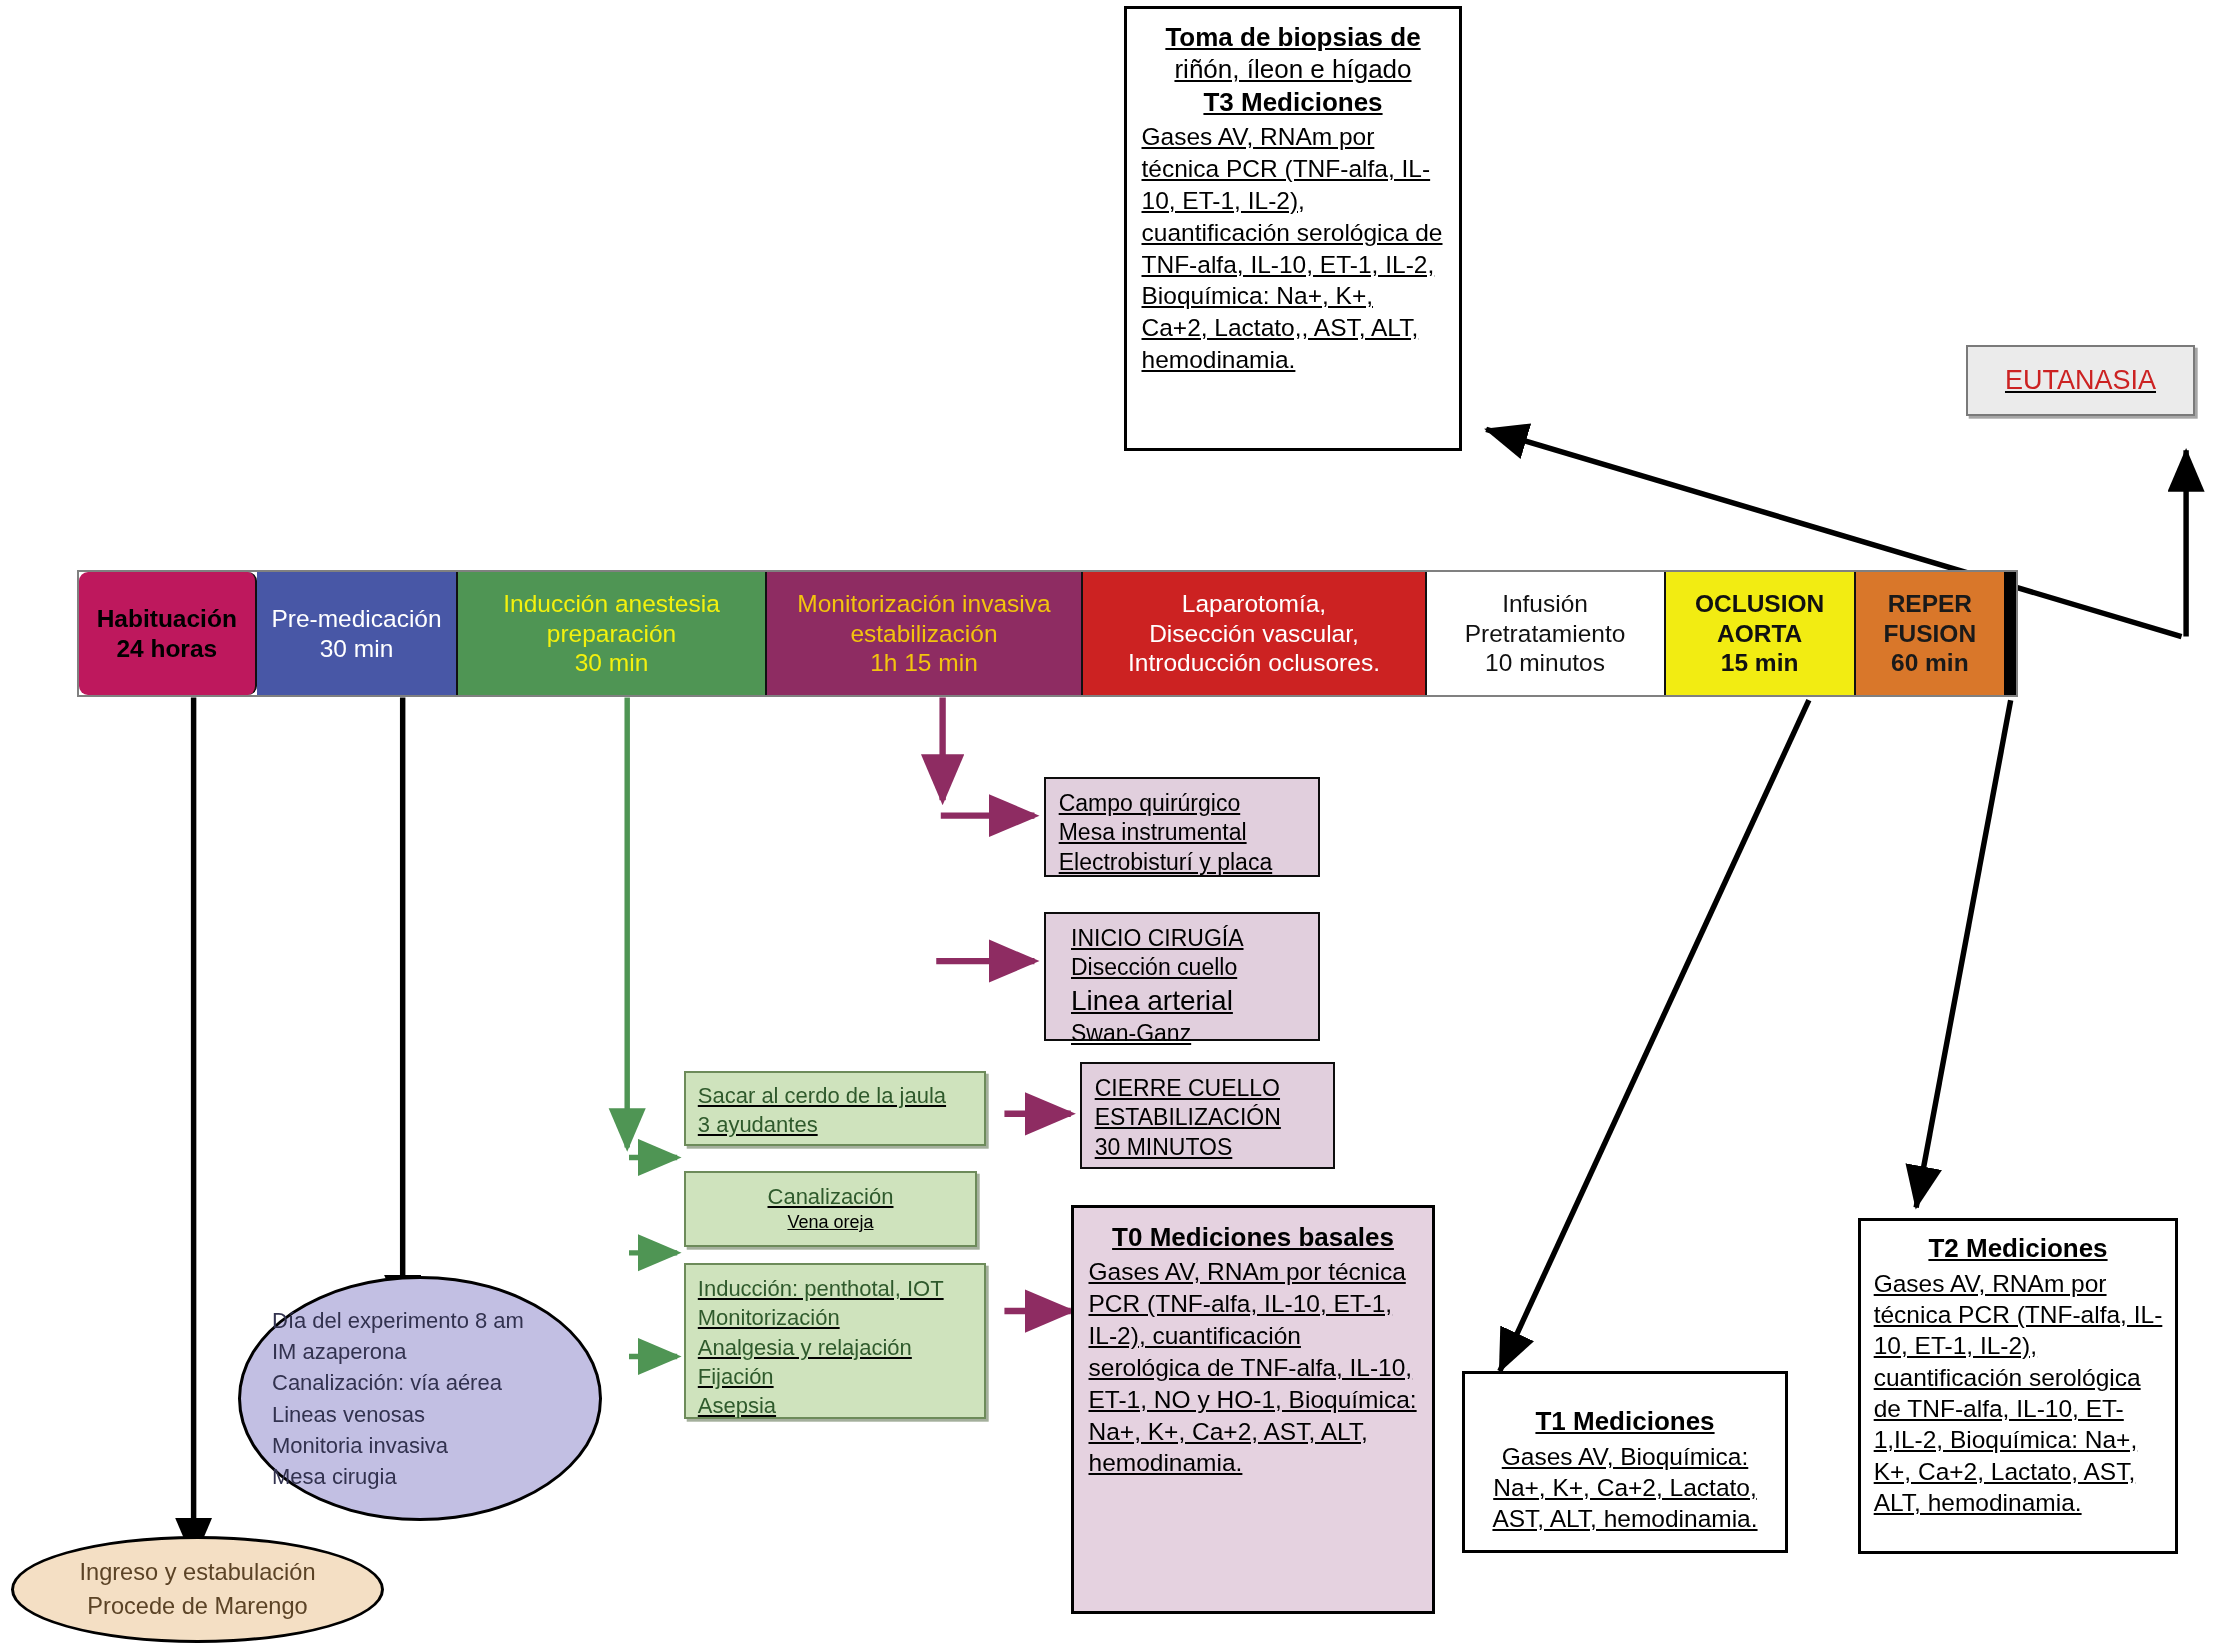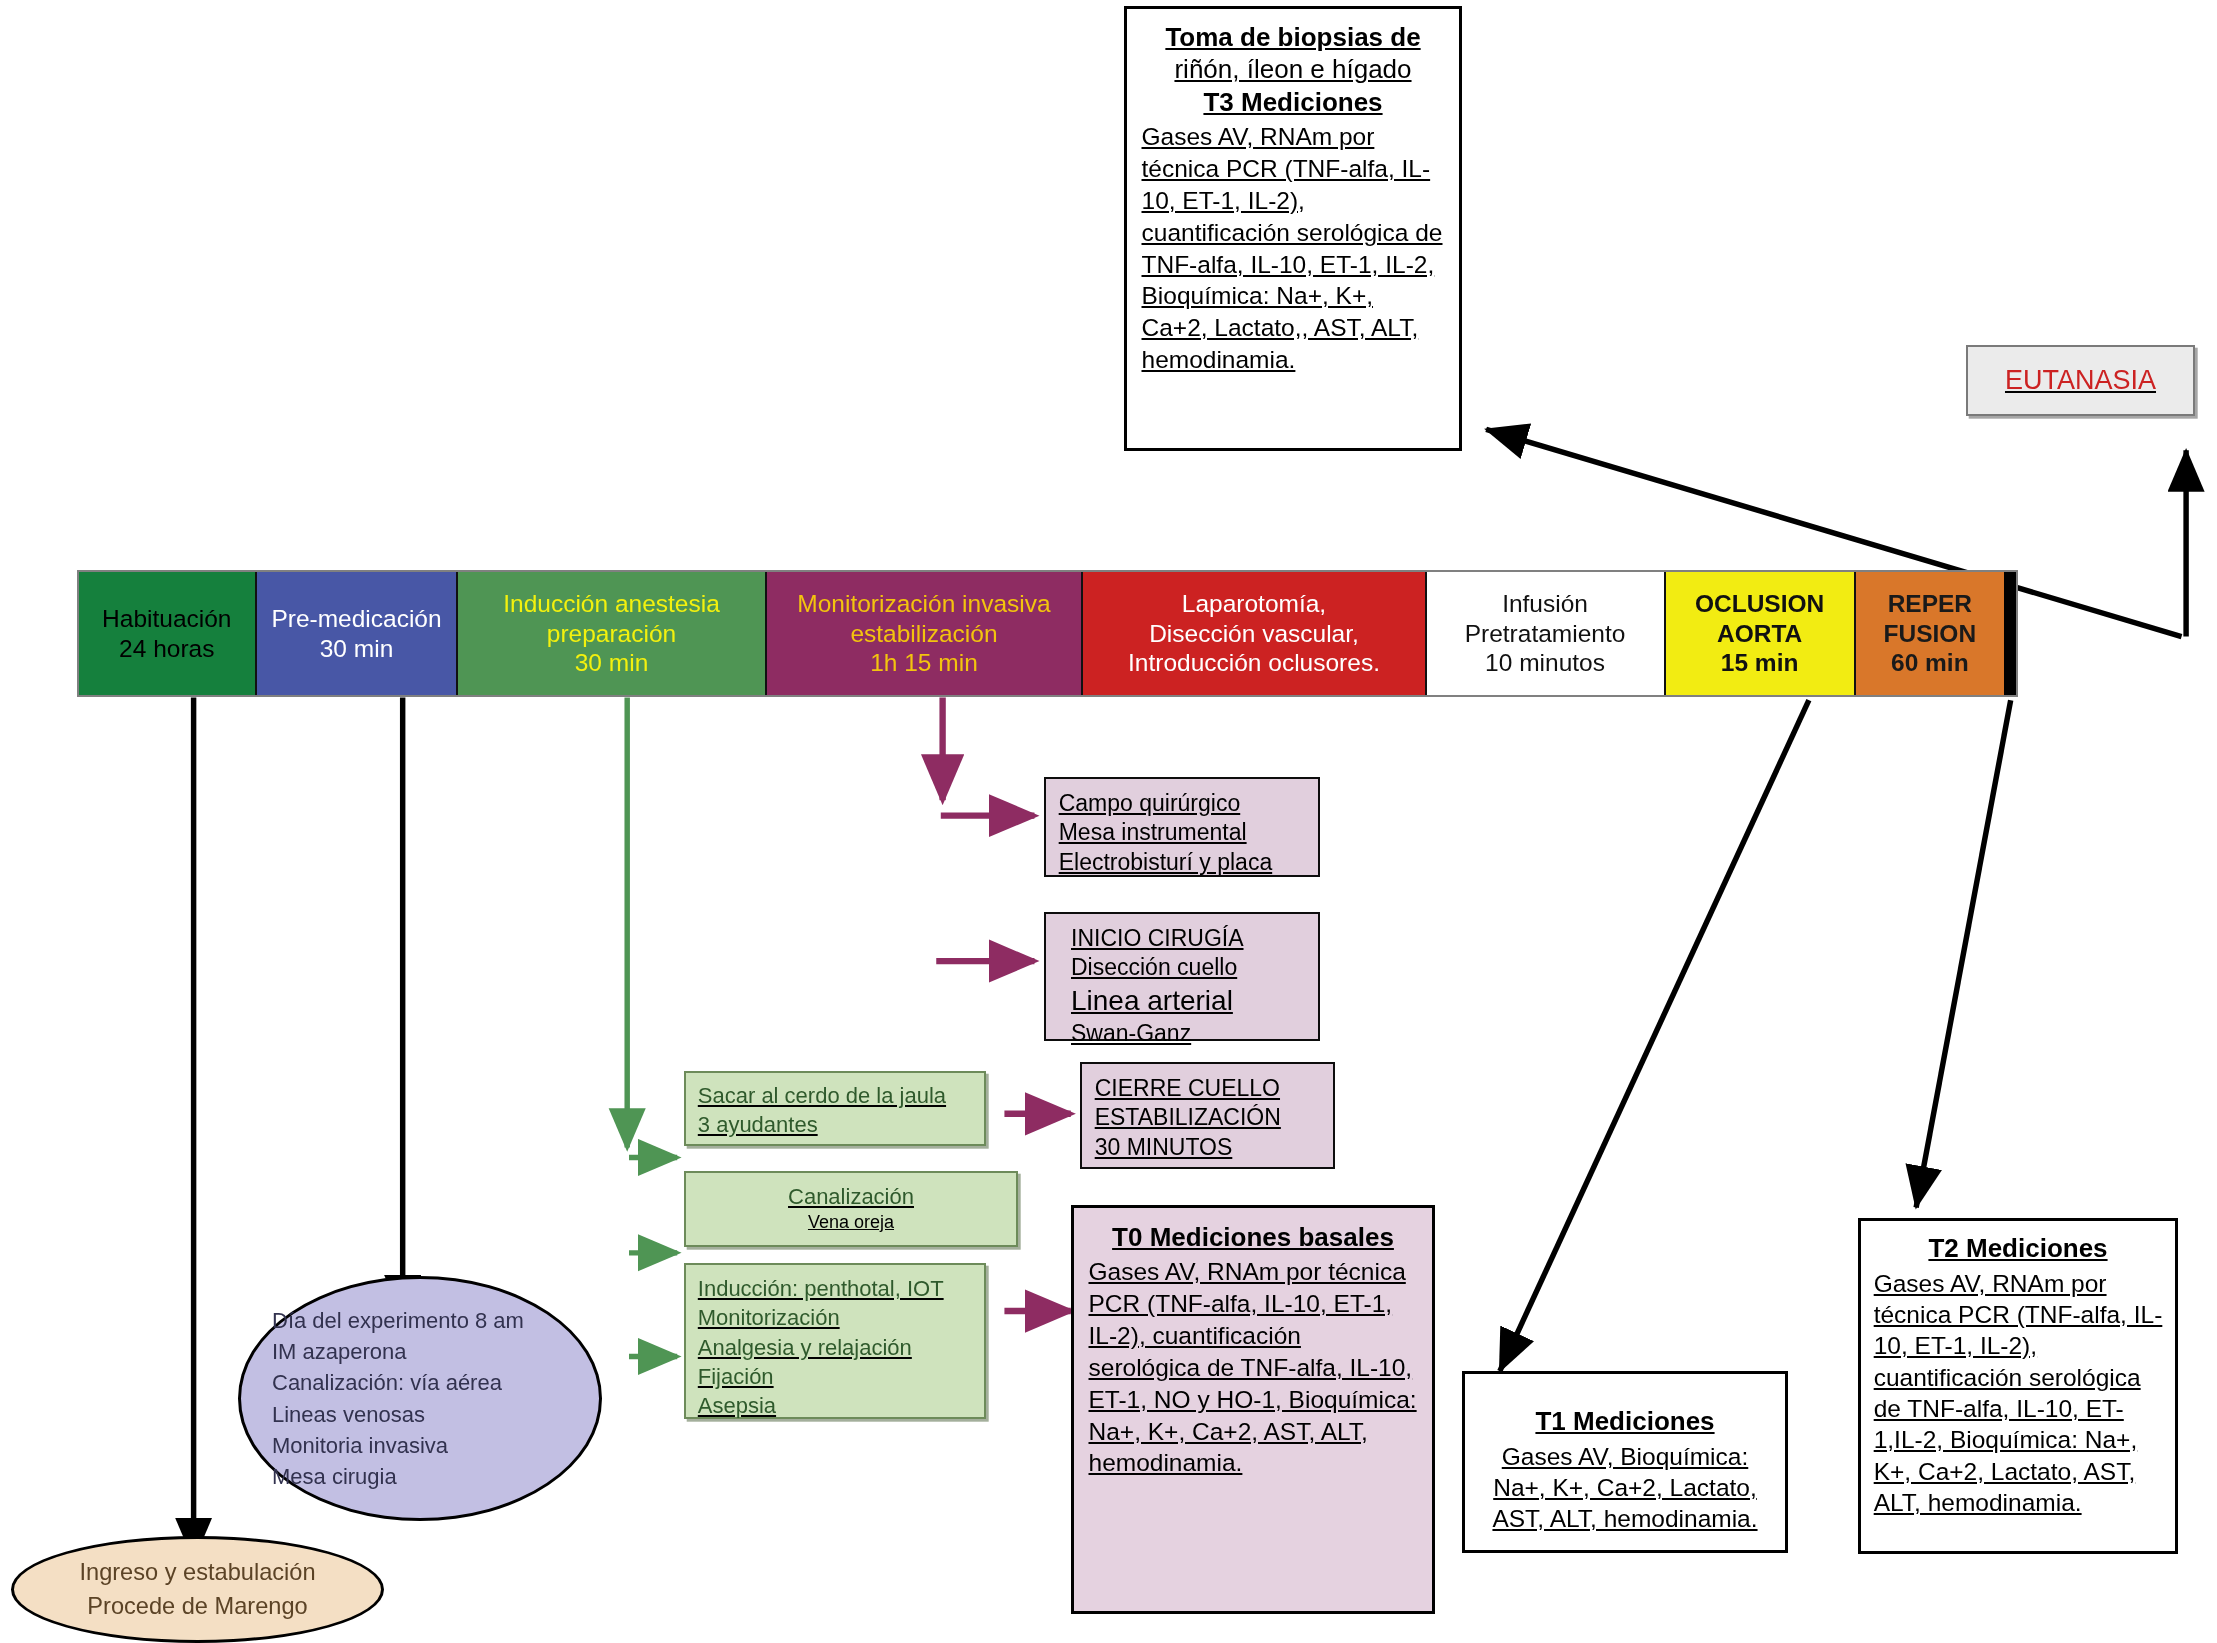--- a/index.html
+++ b/index.html
@@ -159,21 +159,21 @@
     <span class="bx-title" style="font-size:26px; line-height:1.24; font-weight:normal;">riñón, íleon e hígado</span>
     <span class="bx-title" style="font-size:26px; line-height:1.3; margin-bottom:1.8px;">T3 Mediciones</span>
     <span class="bx-body" style="font-size:24.5px; line-height:1.30; text-align:left;">Gases AV, RNAm por técnica PCR (TNF-alfa, IL-10, ET-1, IL-2), cuantificación serológica de TNF-alfa, IL-10, ET-1, IL-2, Bioquímica: Na+, K+, Ca+2, Lactato,, AST, ALT, hemodinamia.</span>
   </div>
 
   <div class="box box-gray" style="left:1966px; top:345px; width:229px; height:71px; display:flex; align-items:center; justify-content:center;">
     <span style="font-size:27px; color:#cc2222; font-weight:normal;">EUTANASIA</span>
   </div>
 
   <div class="timeline">
-    <div class="tl-seg" style="width:182px; background:#15803d; color:#000000; font-weight:normal; font-size:24.5px;">
+    <div class="tl-seg" style="width:182px; background:#be185d; color:#000000; font-weight:bold; font-size:24.5px;border-radius:9px;">
       <span class="tl-line">Habituación</span>
       <span class="tl-line">24 horas</span>
     </div>
     <div class="tl-seg" style="width:207px; background:#4857a6; color:#ffffff; font-size:24.5px;">
       <span class="tl-line">Pre-medicación</span>
       <span class="tl-line">30 min</span>
     </div>
     <div class="tl-seg" style="width:316px; background:#4f9554; color:#f3f10e; font-size:24.5px;">
       <span class="tl-line">Inducción anestesia</span>
       <span class="tl-line">preparación</span>
@@ -223,21 +223,21 @@
     <span class="bx-body" style="font-size:23px; line-height:1.28;">CIERRE CUELLO</span>
     <span class="bx-body" style="font-size:23px; line-height:1.28;">ESTABILIZACIÓN</span>
     <span class="bx-body" style="font-size:23px; line-height:1.28;">30 MINUTOS</span>
   </div>
 
   <div class="box box-green" style="left:684px; top:1071px; width:302px; height:75px; padding:9px 11.8px;">
     <span class="bx-body" style="font-size:22px; line-height:1.30; color:#2f5a2c;">Sacar al cerdo de la jaula</span>
     <span class="bx-body" style="font-size:22px; line-height:1.30; color:#2f5a2c;">3 ayudantes</span>
   </div>
 
-  <div class="box box-green" style="left:684px; top:1171px; width:334px; height:76px; padding:9px 11.8px; text-align:center;">
+  <div class="box box-green" style="left:684px; top:1171px; width:293px; height:76px; padding:9px 11.8px; text-align:center;">
     <span class="bx-body" style="font-size:22px; line-height:1.32; color:#2f5a2c;">Canalización</span>
     <span class="bx-body" style="font-size:18px; line-height:1.32; color:#000000;">Vena oreja</span>
   </div>
 
   <div class="box box-green" style="left:684px; top:1263px; width:302px; height:156px; padding:9px 11.8px;">
     <span class="bx-body" style="font-size:22px; line-height:1.33; color:#2f5a2c;">Inducción: penthotal, IOT</span>
     <span class="bx-body" style="font-size:22px; line-height:1.33; color:#2f5a2c;">Monitorización</span>
     <span class="bx-body" style="font-size:22px; line-height:1.33; color:#2f5a2c;">Analgesia y relajación</span>
     <span class="bx-body" style="font-size:22px; line-height:1.33; color:#2f5a2c;">Fijación</span>
     <span class="bx-body" style="font-size:22px; line-height:1.33; color:#2f5a2c;">Asepsia</span>

